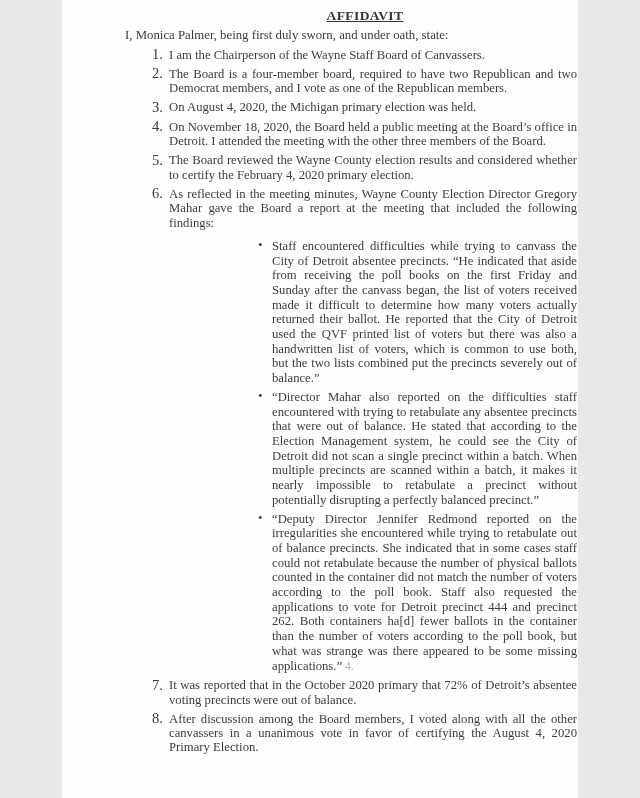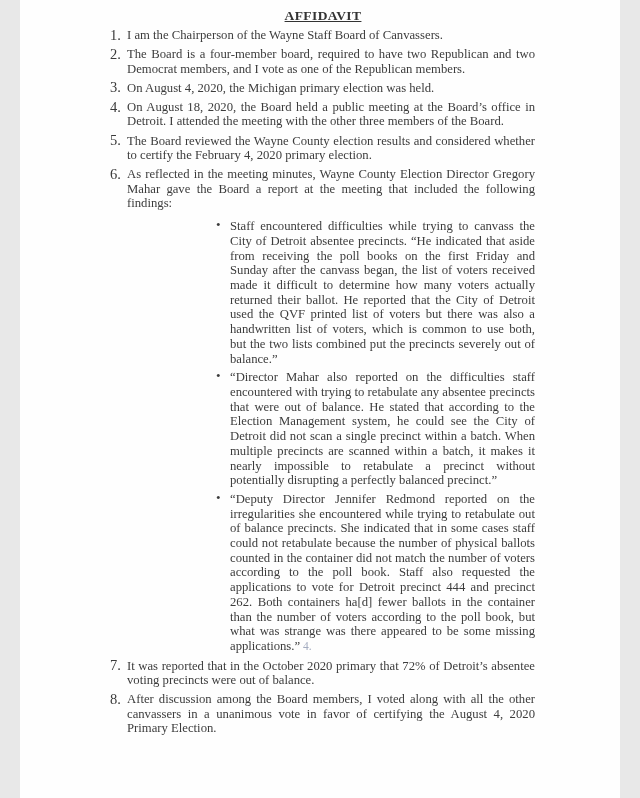--- a/index.html
+++ b/index.html
@@ -1,18 +1,18 @@
 <!DOCTYPE html>
 <html><head>
 <meta charset="utf-8">
 <style>
   html, body { margin: 0; padding: 0; background: #e8e8e8; }
   .page {
     position: relative;
-    width: 600px;
+    width: 516px;
     height: 798px;
     margin: 0 auto;
     background: #fefefe;
     font-family: "Liberation Serif", "DejaVu Serif", serif;
     color: #3c3c3c;
     overflow: hidden;
     box-sizing: border-box;
   }
   .content {
     position: absolute;
@@ -78,36 +78,37 @@
     color: #a3abbf;
     font-size: 11.5px;
   }
 </style>
 </head>
 <body>
 
 <div class="page">
   <div class="content">
     <h1 class="title">AFFIDAVIT</h1>
+    <p class="intro">I, Monica Palmer, being first duly sworn, and under oath, state:</p>
     <div class="items">
         <div class="item">
           <span class="num">1.</span>
           <div class="itext">I am the Chairperson of the Wayne Staff Board of Canvassers.</div>
         </div>
         <div class="item">
           <span class="num">2.</span>
           <div class="itext">The Board is a four-member board, required to have two Republican and two Democrat members, and I vote as one of the Republican members.</div>
         </div>
         <div class="item">
           <span class="num">3.</span>
           <div class="itext">On August 4, 2020, the Michigan primary election was held.</div>
         </div>
         <div class="item">
           <span class="num">4.</span>
-          <div class="itext">On August 18, 2020, the Board held a public meeting at the Board’s office in Detroit.  I attended the meeting with the other three members of the Board.</div>
+          <div class="itext">On November 18, 2020, the Board held a public meeting at the Board’s office in Detroit.  I attended the meeting with the other three members of the Board.</div>
         </div>
         <div class="item">
           <span class="num">5.</span>
           <div class="itext">The Board reviewed the Wayne County election results and considered whether to certify the February 4, 2020 primary election.</div>
         </div>
         <div class="item">
           <span class="num">6.</span>
           <div class="itext">As reflected in the meeting minutes, Wayne County Election Director Gregory Mahar gave the Board a report at the meeting that included the following findings:<div class="bullets">
               <div class="bullet"><span class="bglyph">•</span><span>Staff encountered difficulties while trying to canvass the City of Detroit absentee precincts. “He indicated that aside from receiving the poll books on the first Friday and Sunday after the canvass began, the list of voters received made it difficult to determine how many voters actually returned their ballot.  He reported that the City of Detroit used the QVF printed list of voters but there was also a handwritten list of voters, which is common to use both, but the two lists combined put the precincts severely out of balance.”</span></div>
               <div class="bullet"><span class="bglyph">•</span><span>“Director Mahar also reported on the difficulties staff encountered with trying to retabulate any absentee precincts that were out of balance.  He stated that according to the Election Management system, he could see the City of Detroit did not scan a single precinct within a batch. When multiple precincts are scanned within a batch, it makes it nearly impossible to retabulate a precinct without potentially disrupting a perfectly balanced precinct.”</span></div>

